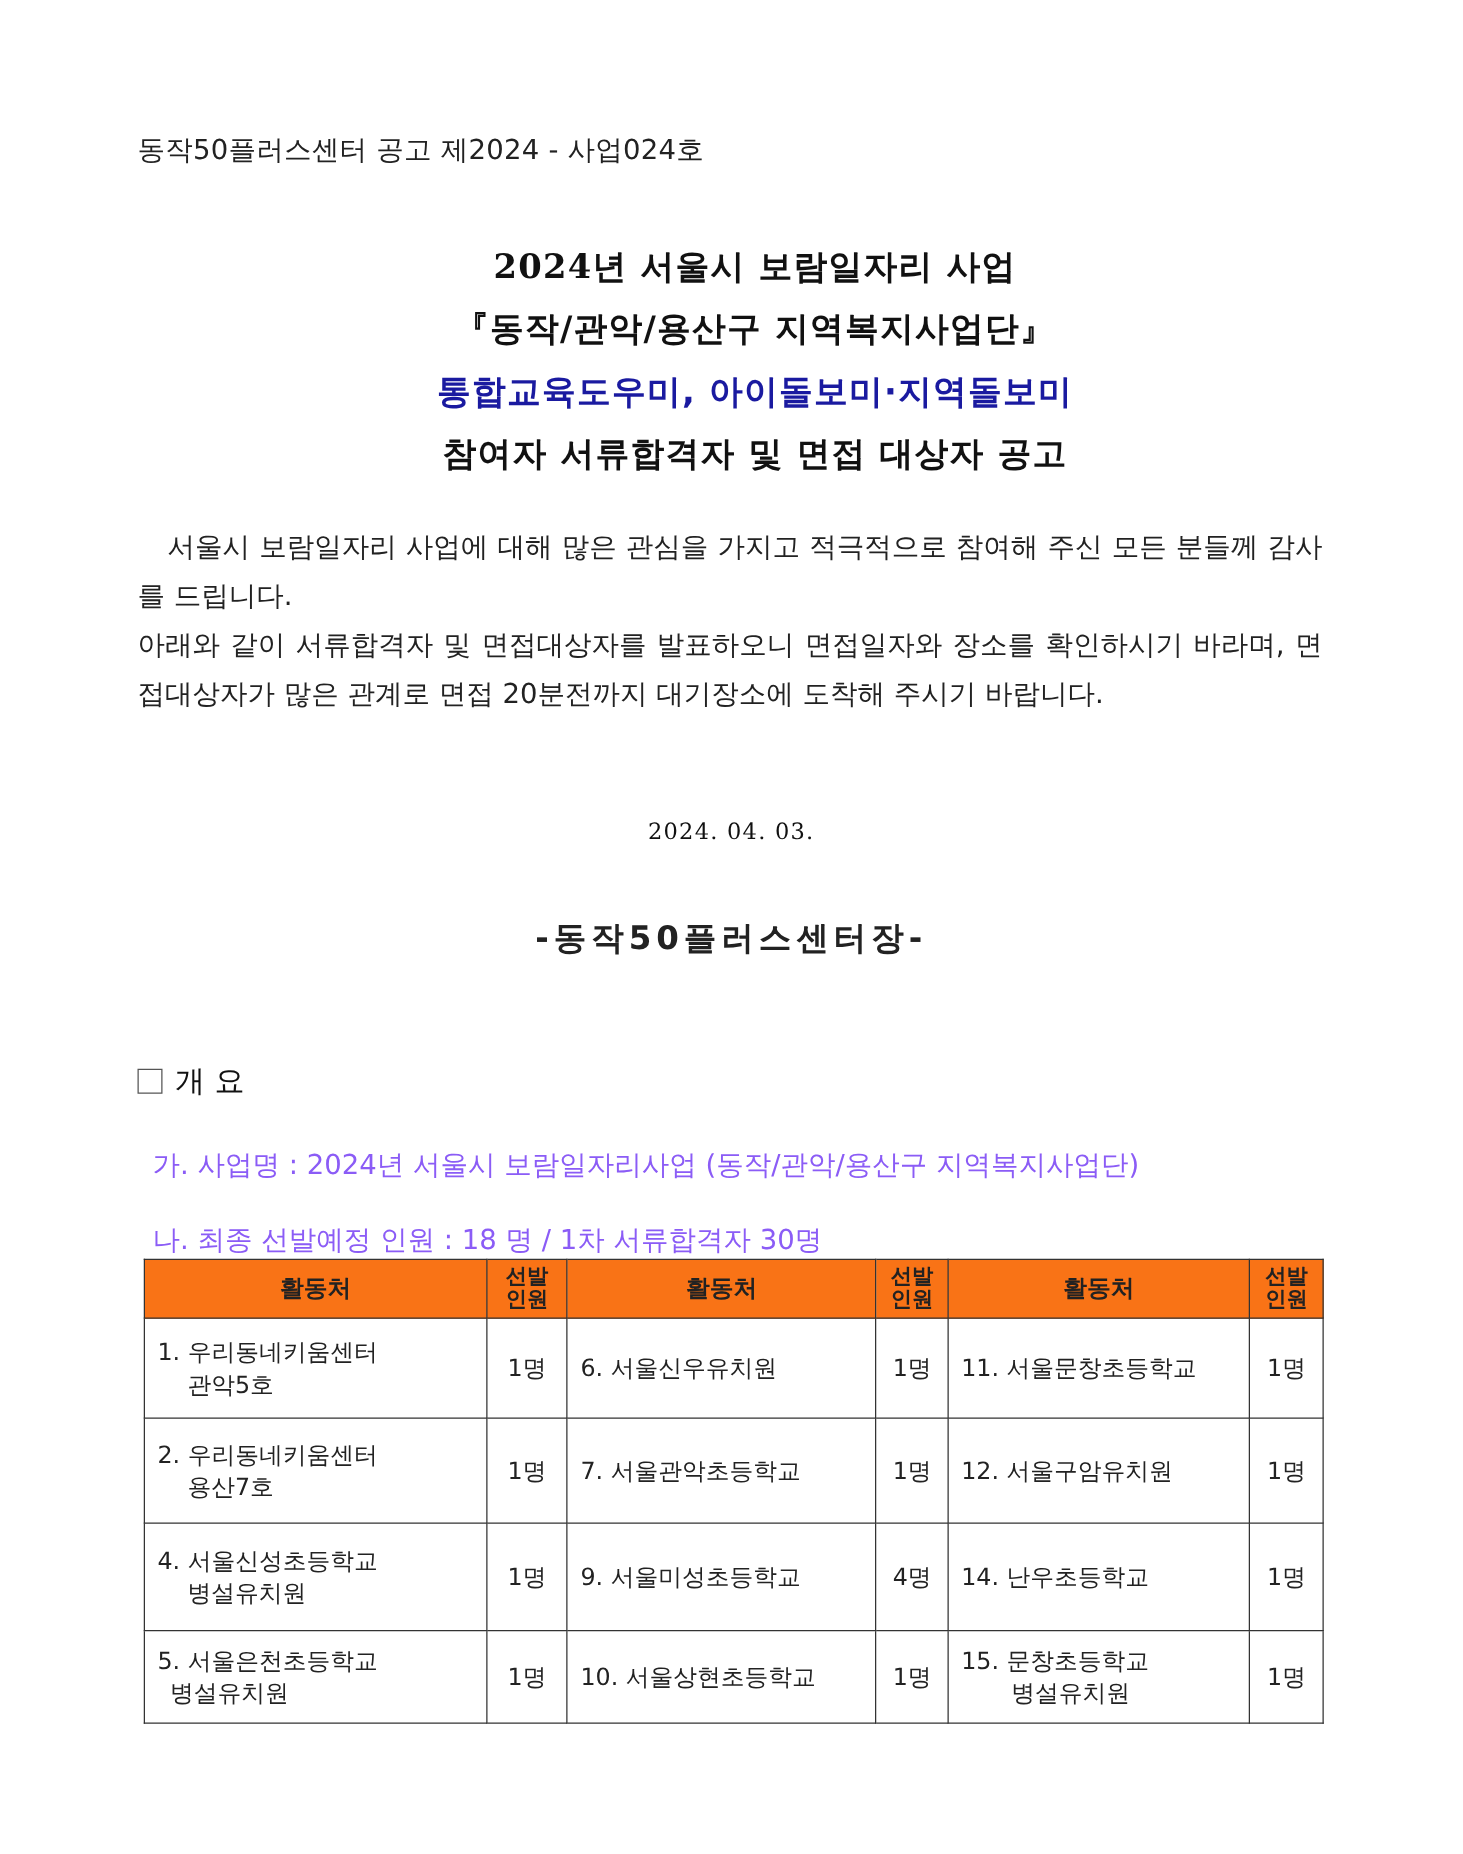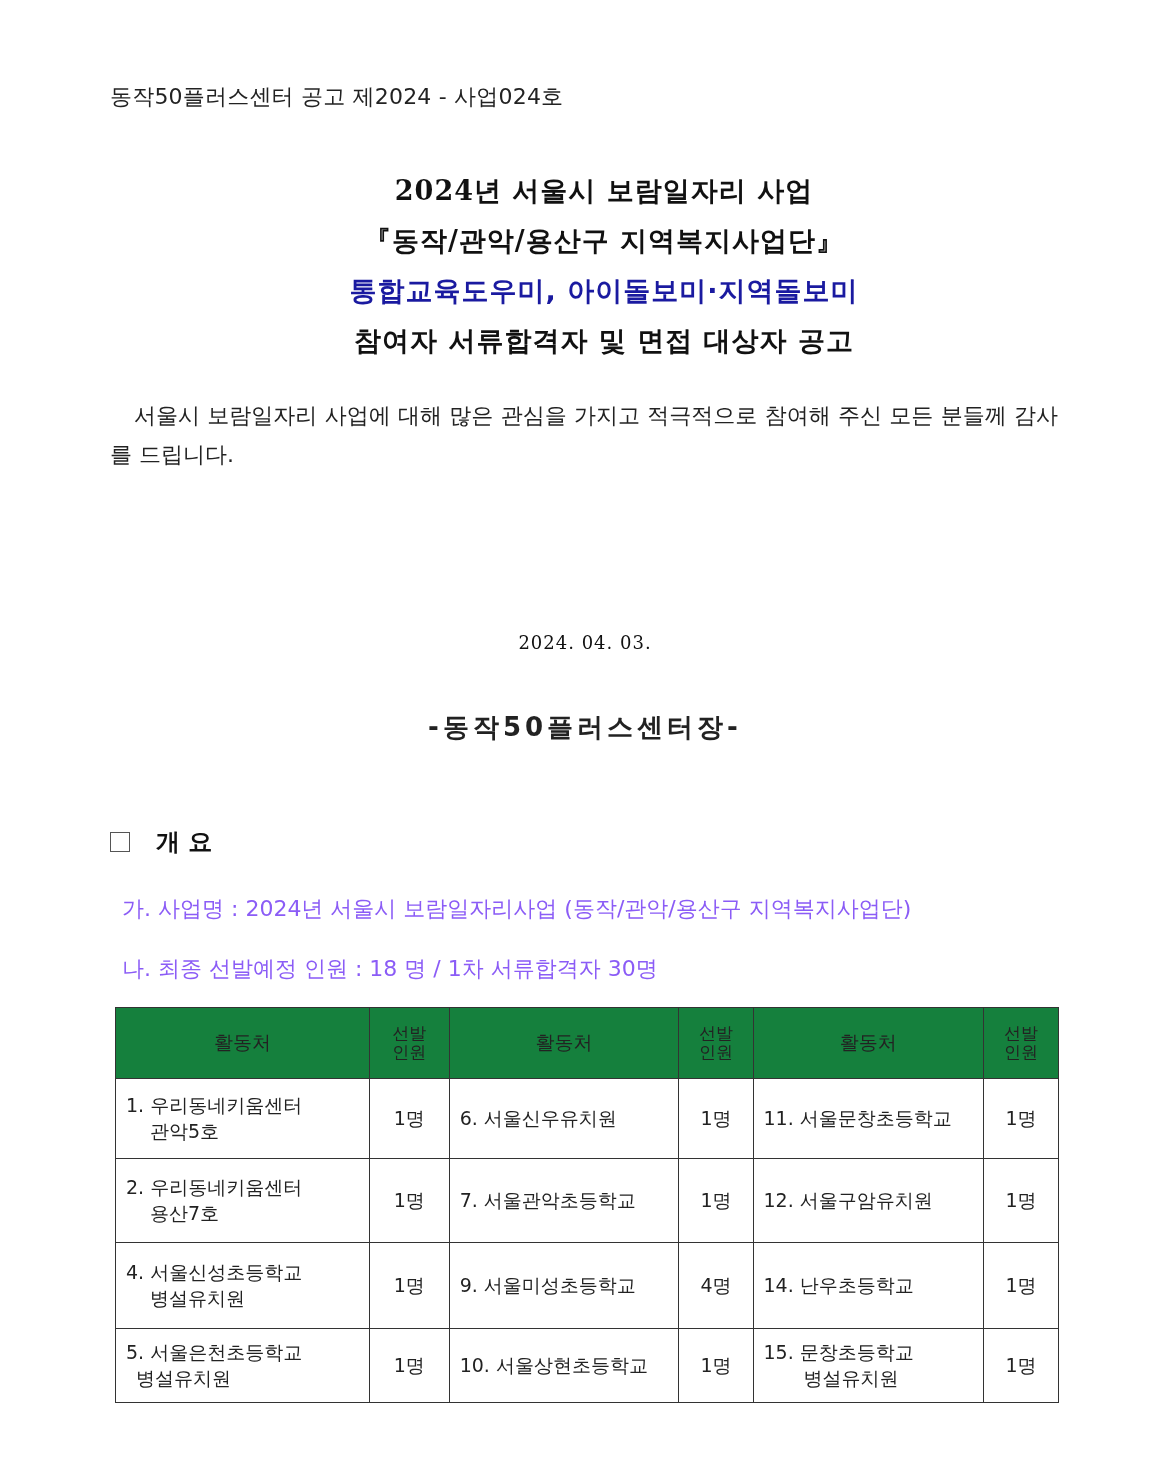--- a/index.html
+++ b/index.html
@@ -1,40 +1,40 @@
 <!DOCTYPE html>
 <html><head>
 <meta charset="utf-8">
 <style>
   html, body { margin: 0; padding: 0; background: #ffffff; }
   body {
     width: 1170px; height: 1483px; position: relative; overflow: hidden;
     font-family: "DejaVu Sans", "Liberation Sans", sans-serif; color: #111;
   }
-  .abs { position: absolute; }
+  .abs { position: absolute; margin-top: 23px; }
   .notice-no { left: 110px; top: 82px; font-size: 22px; color: #222; letter-spacing: 0.2px; }
   .title-block { left: 0; width: 1170px; top: 166px; text-align: center; padding-left: 19px; }
   .title-line { font-family: "DejaVu Serif", "Liberation Serif", serif; font-weight: bold; font-size: 27px; height: 50px; line-height: 50px; letter-spacing: 1px; }
   .title-line.blue { color: #1a1aa0; font-family: "DejaVu Sans", "Liberation Sans", sans-serif; }
   .body-text { left: 110px; width: 948px; top: 396px; font-size: 22px; line-height: 39px; color: #222; text-align: justify; }
   .body-text p { margin: 0; }
   .body-text .indent { text-indent: 24px; }
   .date { left: 0; width: 1170px; top: 632px; text-align: center; font-family: "DejaVu Serif", "Liberation Serif", serif; font-size: 18px; letter-spacing: 1px; }
   .signer { left: 0; width: 1170px; top: 710px; text-align: center; font-size: 26px; font-weight: bold; letter-spacing: 4px; color: #222; }
-  .section-head { left: 110px; top: 826px; font-size: 24px; font-weight: bold; display: flex; align-items: center; gap: 26px; }
+  .section-head { left: 110px; top: 826px; font-size: 24px; font-weight: normal; display: flex; align-items: center; gap: 10px; }
   .checkbox { width: 18px; height: 18px; border: 1.5px solid #555; display: inline-block; }
   .item { left: 122px; font-size: 22px; color: #8b5cf6; }
   .item-a { top: 894px; }
   .item-b { top: 954px; }
   table.sites {
     position: absolute; left: 115px; top: 1007px; width: 944px;
     border-collapse: collapse; font-size: 19px; color: #222;
   }
   table.sites th, table.sites td { border: 1.5px solid #333; }
-  table.sites th { background: #15803d; font-weight: normal; height: 46px; padding: 12px; }
+  table.sites th { background: #f97316; font-weight: bold; height: 46px; padding: 0; }
   table.sites th.cnt { font-size: 17px; line-height: 19px; }
   table.sites td { padding: 0 10px; }
   table.sites td.cnt { text-align: center; padding: 0; }
   .r1 { height: 80px; } .r2 { height: 84px; } .r3 { height: 52px; } .r4 { height: 86px; } .r5 { height: 74px; }
   .c1 { width: 275px; } .c2 { width: 64px; } .c3 { width: 248px; } .c4 { width: 57px; } .c5 { width: 242px; } .c6 { width: 58px; }
   .sub { display: block; padding-left: 24px; }
   .sub.center { padding-left: 40px; }
 </style>
 </head>
 <body>
@@ -43,20 +43,21 @@
 
 <div class="abs title-block">
   <div class="title-line">2024년 서울시 보람일자리 사업</div>
   <div class="title-line">『동작/관악/용산구 지역복지사업단』</div>
   <div class="title-line blue">통합교육도우미, 아이돌보미·지역돌보미</div>
   <div class="title-line">참여자 서류합격자 및 면접 대상자 공고</div>
 </div>
 
 <div class="abs body-text">
   <p class="indent">서울시 보람일자리 사업에 대해 많은 관심을 가지고 적극적으로 참여해 주신 모든 분들께 감사를 드립니다.</p>
+  <p>아래와 같이 서류합격자 및 면접대상자를 발표하오니 면접일자와 장소를 확인하시기 바라며, 면접대상자가 많은 관계로 면접 20분전까지 대기장소에 도착해 주시기 바랍니다.</p>
 </div>
 
 <div class="abs date">2024. 04. 03.</div>
 <div class="abs signer">-동작50플러스센터장-</div>
 
 <div class="abs section-head">
   <span class="checkbox"></span>
   <span>개 요</span>
 </div>
 <div class="abs item item-a">가. 사업명 : 2024년 서울시 보람일자리사업 (동작/관악/용산구 지역복지사업단)</div>

